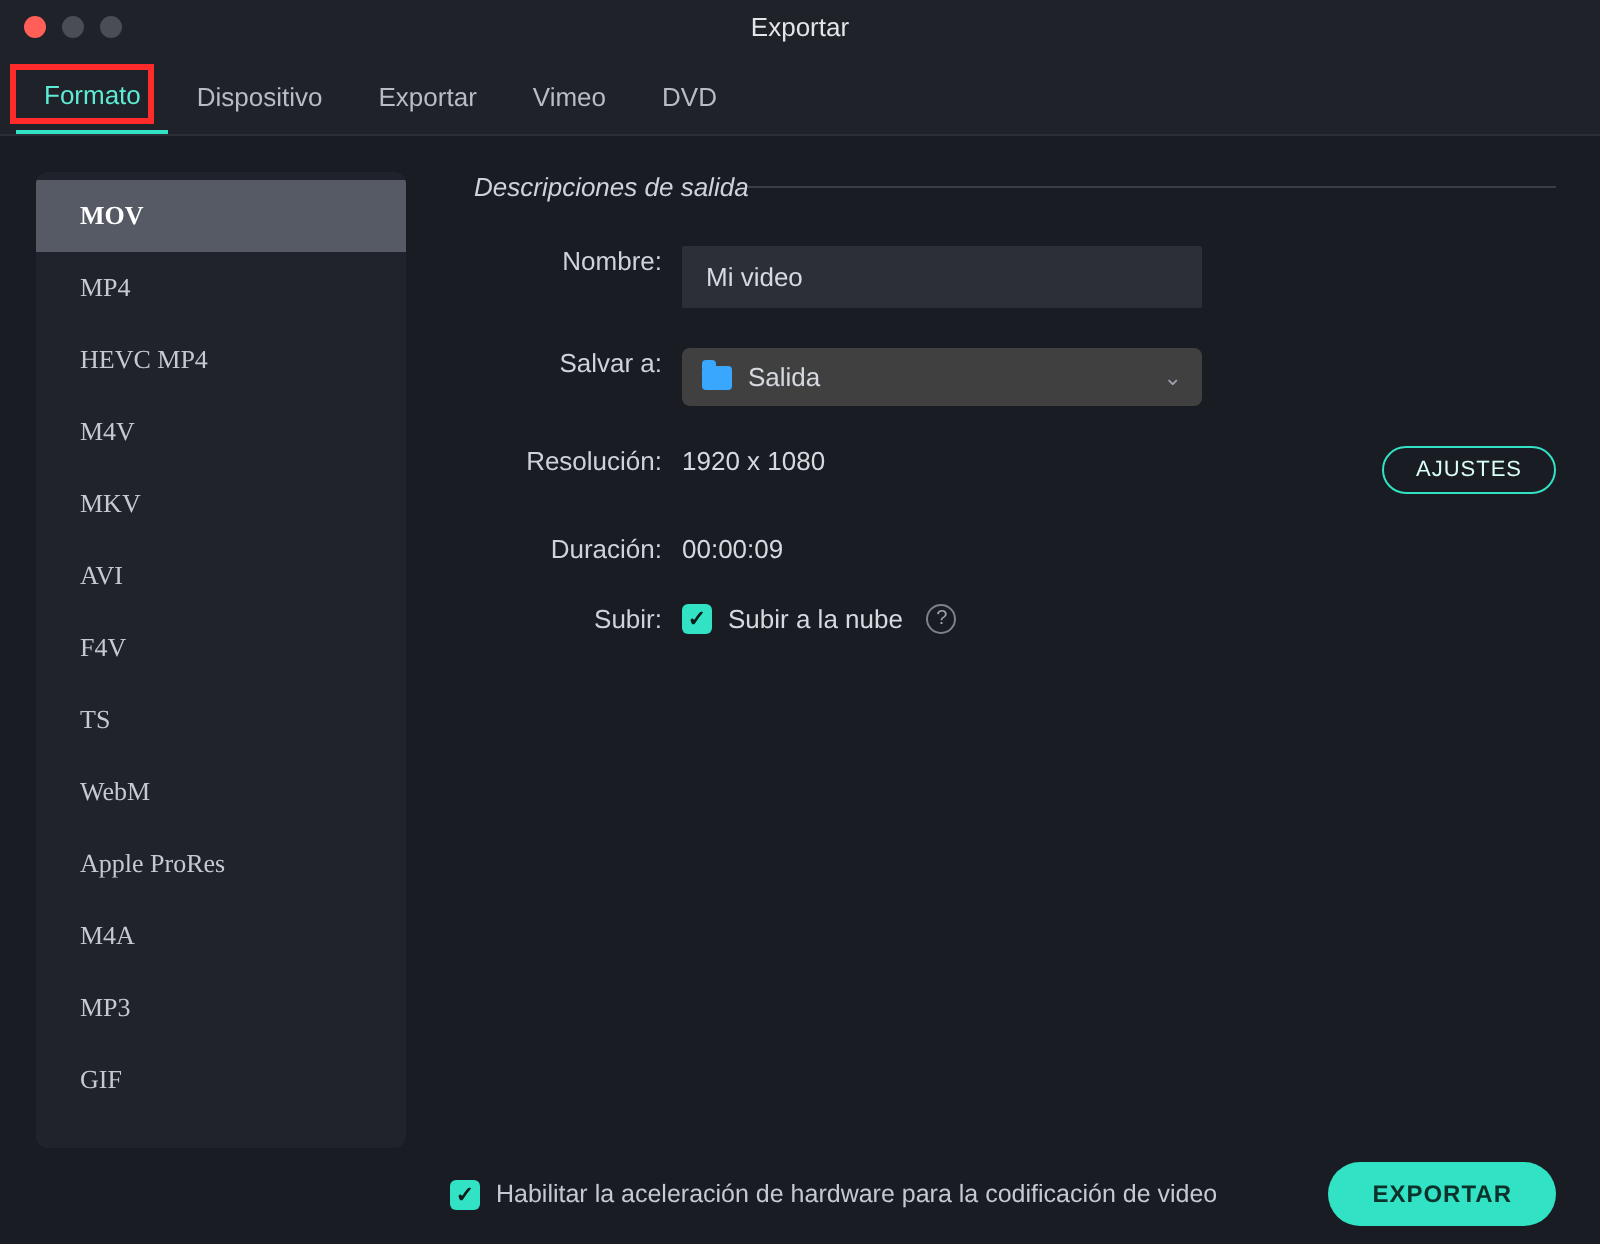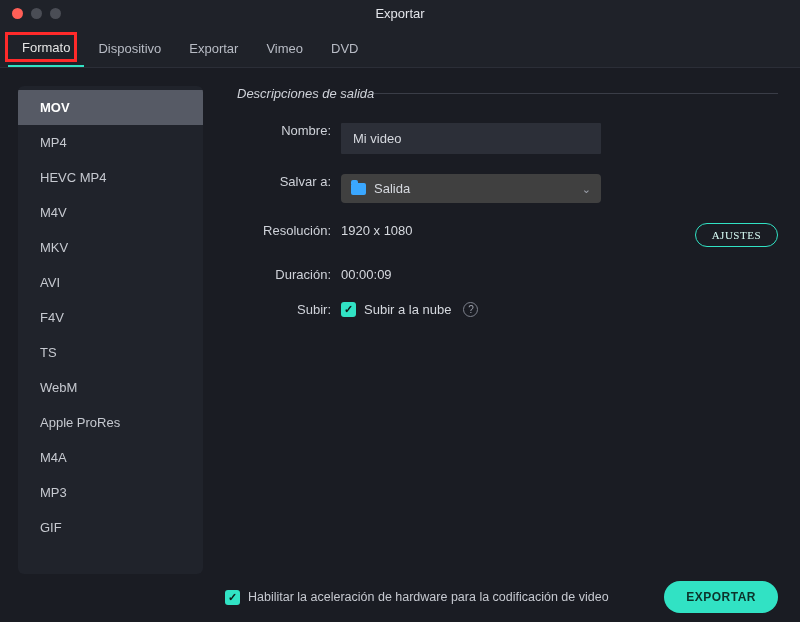--- a/index.html
+++ b/index.html
@@ -40,21 +40,21 @@
     border-bottom: 1px solid #2b2e37;
     background: #1f2229;
   }
   .tabbar .tab {
     padding: 8px 14px 10px 14px;
     color: #b8bcc5;
     cursor: pointer;
     font-size: 13px;
   }
   .tabbar .tab.active {
-    color: #e5e5e5;
+    color: #5eead4;
     border-bottom: 2px solid #31e2c4;
   }
   .highlight-box {
     position: absolute;
     left: 5px; top: 32px;
     width: 72px; height: 30px;
     border: 3px solid #ff2a2a;
     pointer-events: none;
   }
   
@@ -62,20 +62,21 @@
     display: flex;
     height: calc(622px - 26px - 40px - 50px);
   }
   .sidebar {
     width: 185px;
     margin: 18px 0 0 18px;
     background: #20232b;
     border-radius: 6px;
     padding-top: 4px;
     overflow-y: auto;
+    font-family: Liberation Serif, serif;
   }
   .sidebar-item {
     padding: 10px 22px;
     color: #c6c9d0;
     cursor: pointer;
     font-size: 13px;
   }
   .sidebar-item.selected {
     background: #565a65;
     color: #ffffff;
@@ -141,21 +142,20 @@
   .ajustes-btn {
     margin-left: auto;
     border: 1.5px solid #31e2c4;
     color: #d9fef7;
     background: transparent;
     border-radius: 16px;
     padding: 5px 16px;
     font-size: 11px;
     letter-spacing: 0.5px;
     cursor: pointer;
-    font-family: Liberation Serif, serif;
   }
   .checkbox {
     width: 15px; height: 15px;
     border-radius: 3px;
     background: #31e2c4;
     display: inline-flex; align-items: center; justify-content: center;
     color: #0e1a17; font-size: 11px; font-weight: 700;
     margin-right: 8px;
   }
   .help-icon {

